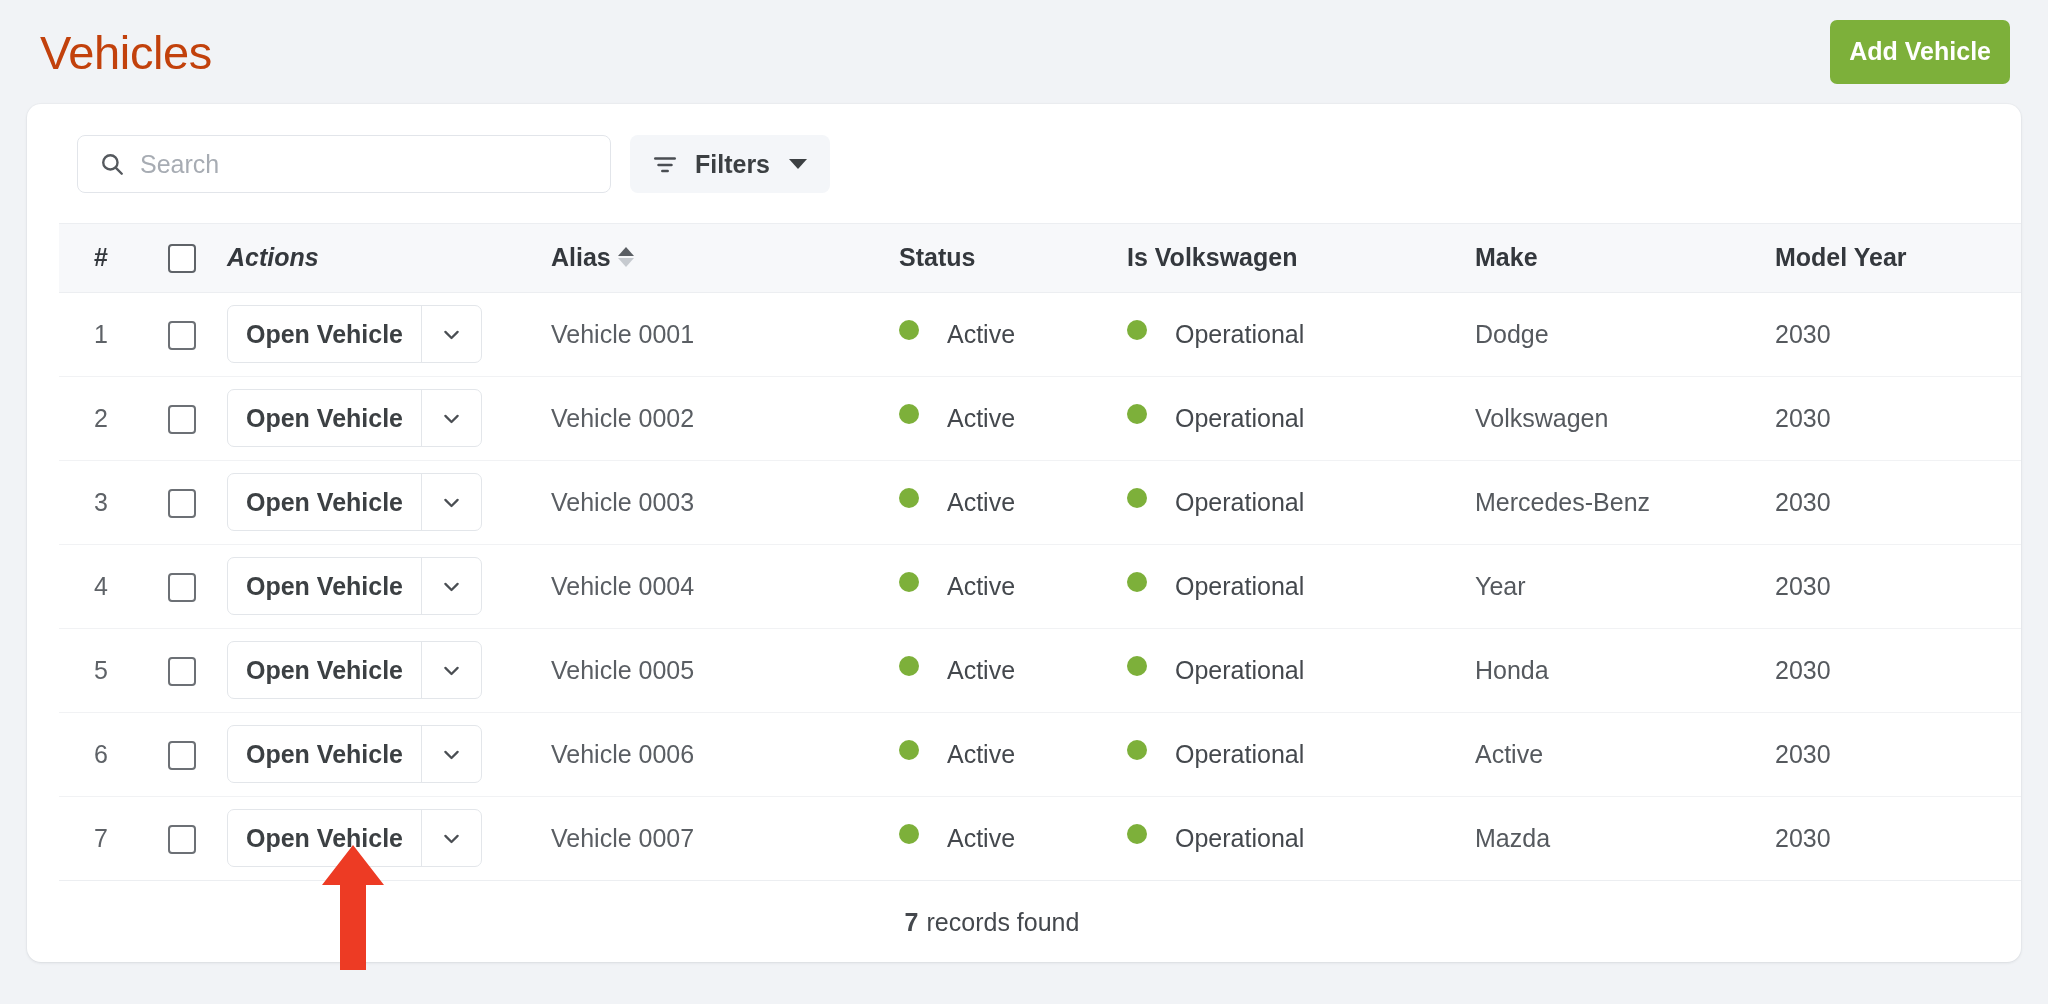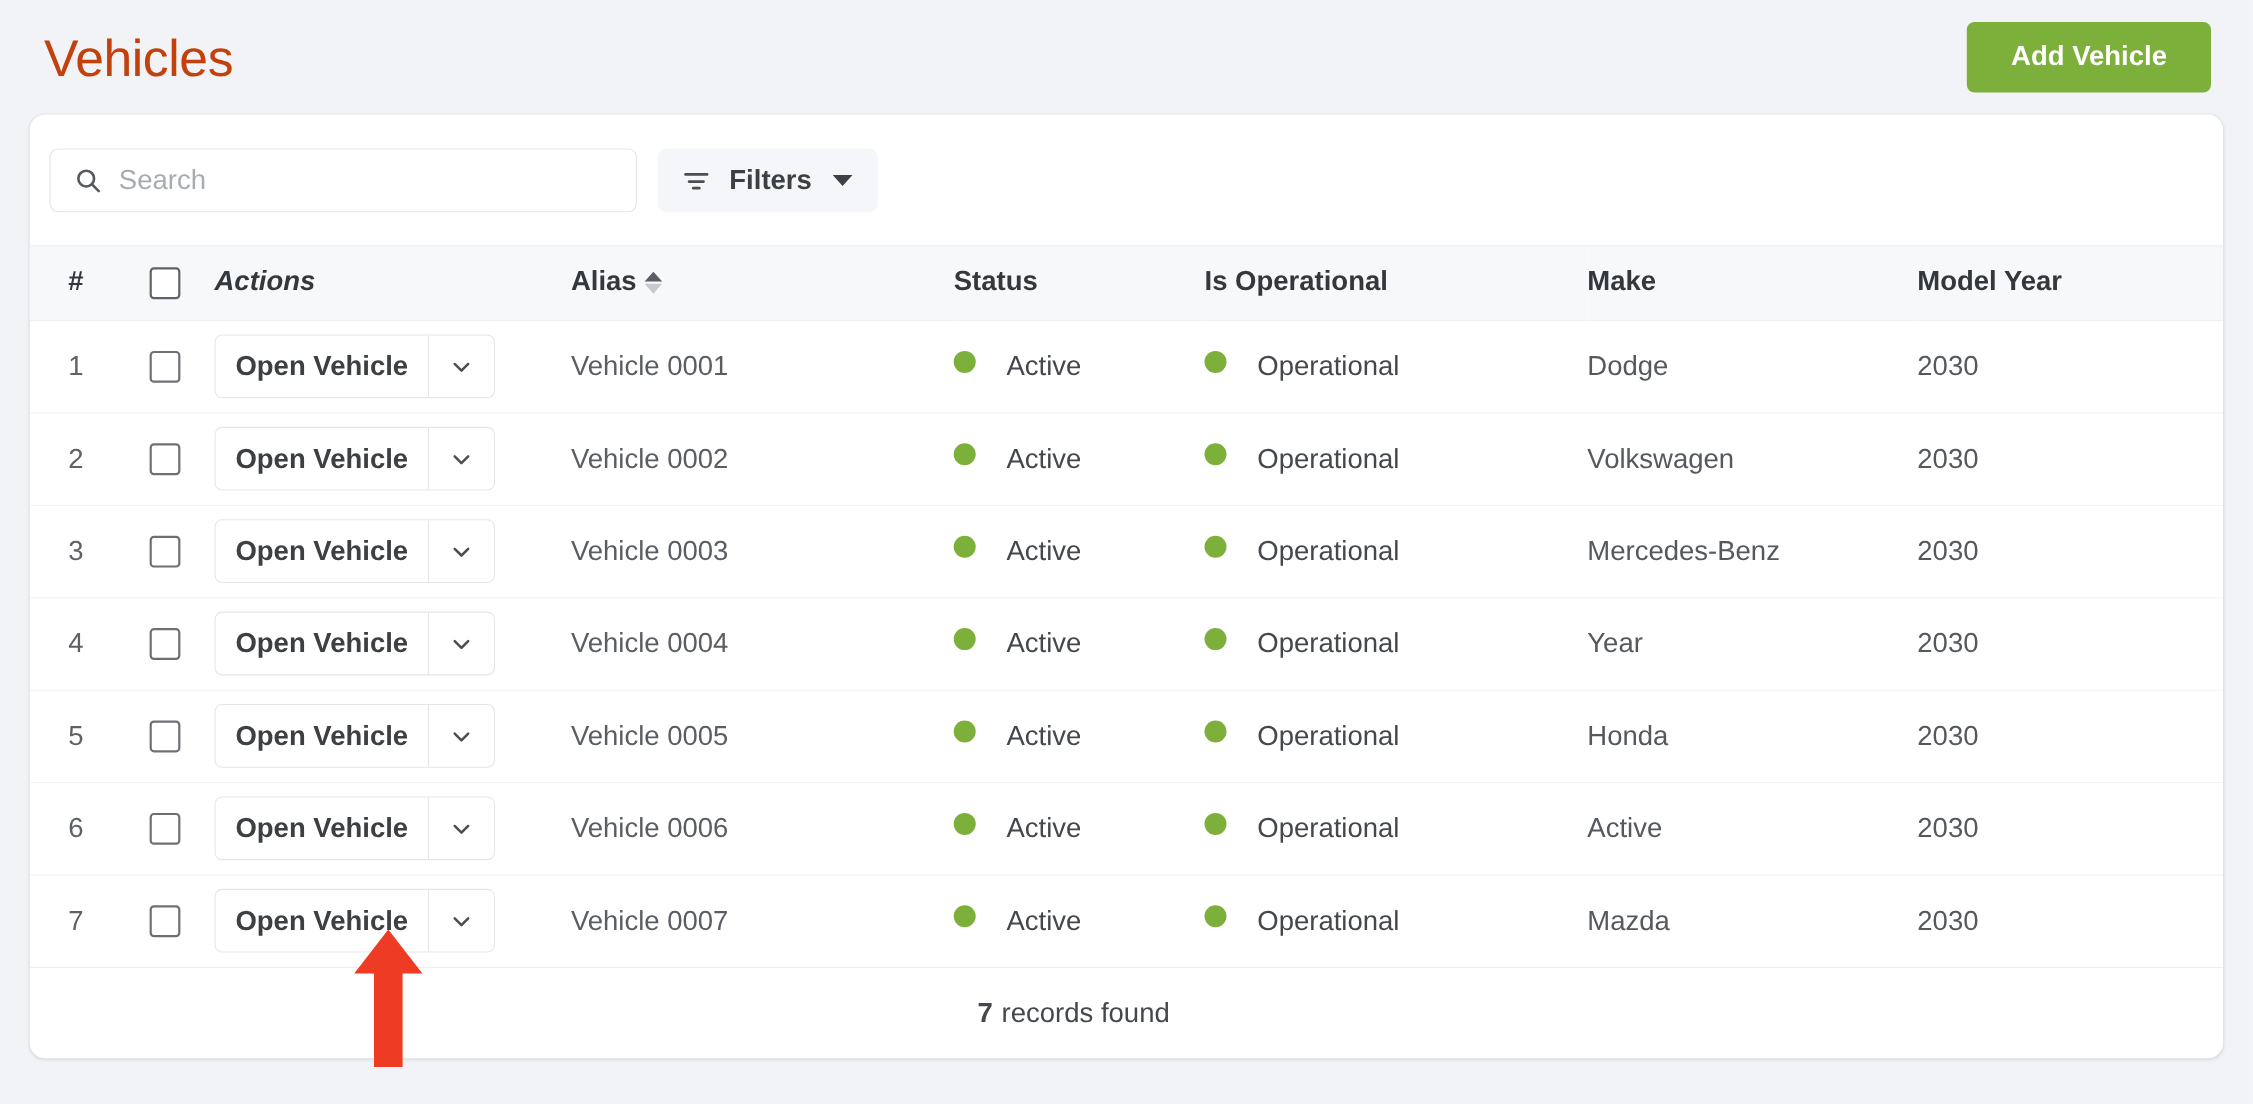--- a/index.html
+++ b/index.html
@@ -34,34 +34,35 @@
   }
 
   .add-button {
     background: #7db03a;
     color: #ffffff;
     border: none;
     border-radius: 7px;
     font-family: "Liberation Sans", sans-serif;
     font-size: 25px;
     font-weight: bold;
-    padding: 19px 40px 20px;
+    padding: 19px 19px 20px;
     cursor: pointer;
     line-height: 1;
     white-space: nowrap;
   }
 
   
   .card {
     margin: 0 27px;
     background: #ffffff;
     border-radius: 14px;
     box-shadow: 0 1px 3px rgba(30,40,60,0.10), 0 0 0 1px rgba(30,40,60,0.02);
     overflow: hidden;
     height: 858px;
+    padding-left: 32px;
   }
 
   
   .toolbar {
     display: flex;
     align-items: center;
     gap: 19px;
     padding: 31px 32px 30px 18px;
   }
 
@@ -317,21 +318,21 @@
         <th>
           <span class="th-sort">
             <span>Alias</span>
             <span class="sort-arrows">
               <span class="sort-up"></span>
               <span class="sort-dn"></span>
             </span>
           </span>
         </th>
         <th>Status</th>
-        <th>Is Operational</th>
+        <th>Is Volkswagen</th>
         <th>Make</th>
         <th>Model Year</th>
       </tr>
     </thead>
     <tbody>
         <tr>
           <td class="cell-num">1</td>
           <td class="cell-check"><span class="checkbox"></span></td>
           <td><span class="split-btn">
               <button class="split-main">Open Vehicle</button>

